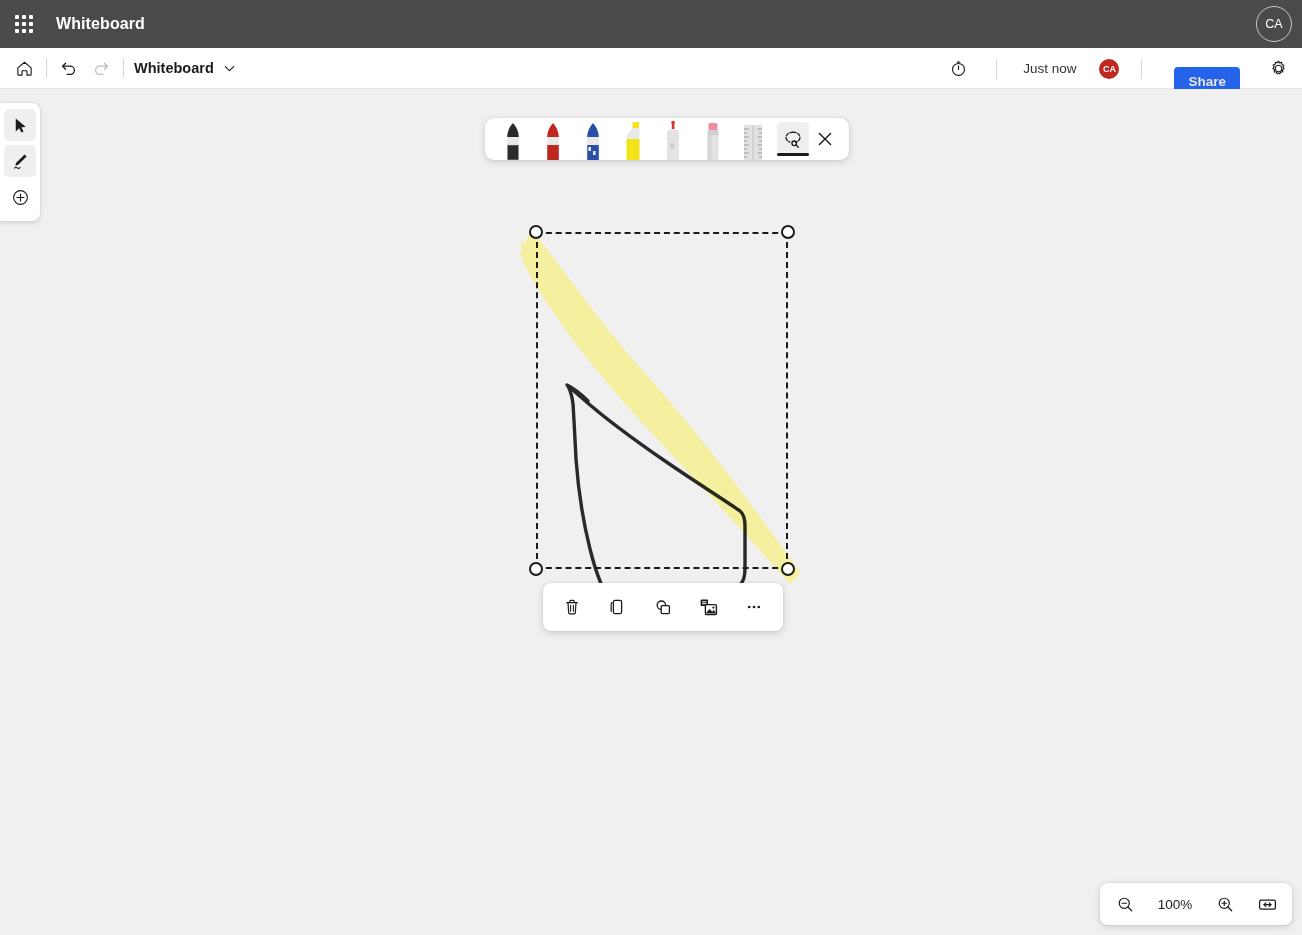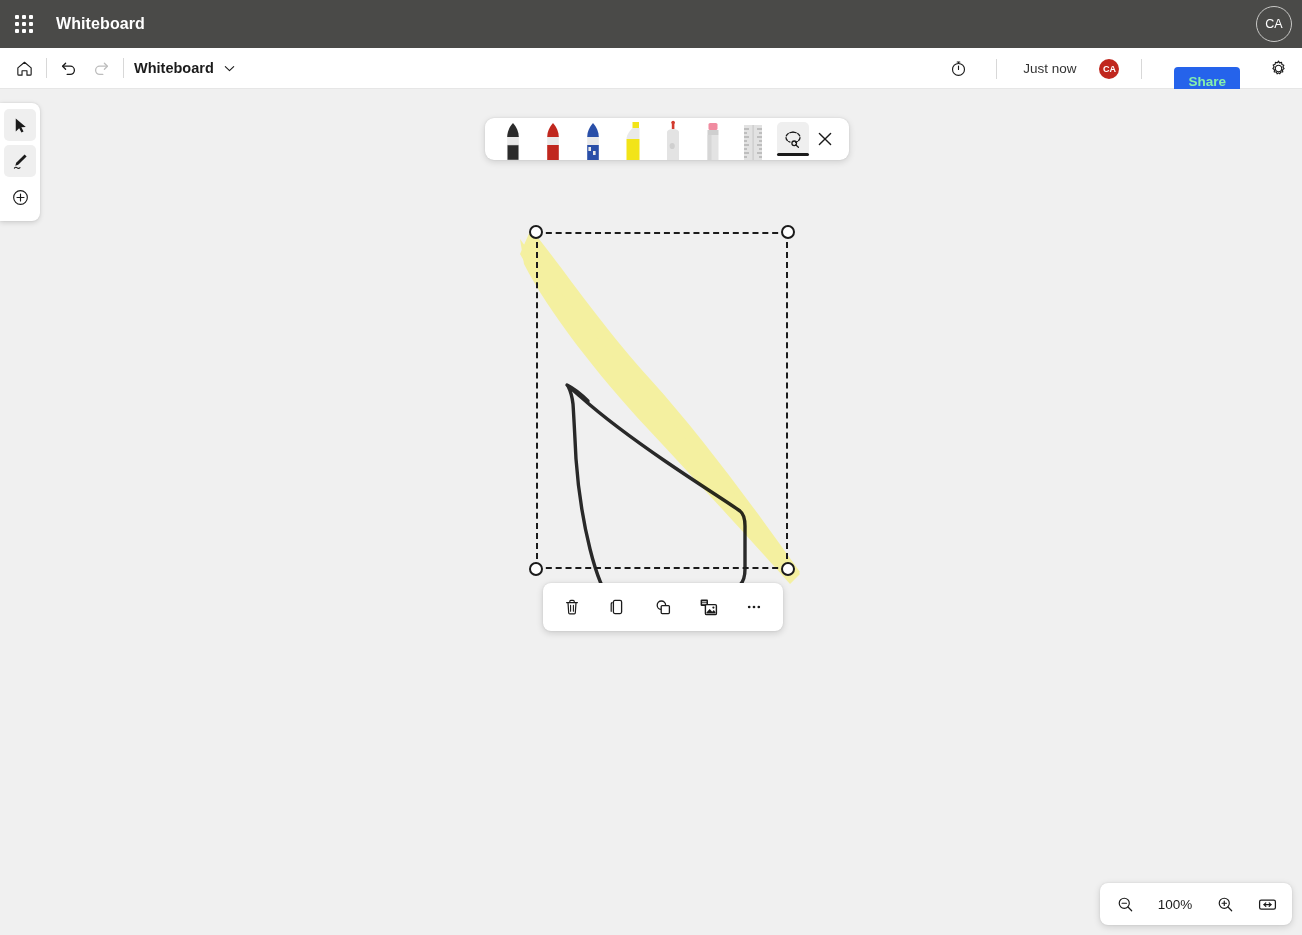--- a/index.html
+++ b/index.html
@@ -72,21 +72,21 @@
   }
   .saved-text { font-size: 13.5px; color: #333333; margin: 0 7px 0 4px; }
   .mini-avatar {
     width: 20px; height: 20px; border-radius: 50%;
     background: #c0271e; color: #fff;
     font-size: 9px; font-weight: bold;
     display: flex; align-items: center; justify-content: center;
     cursor: pointer;
   }
   .share-btn {
-    background: #2563eb; color: #86efac;
+    background: #2563eb; color: #e5e5e5;
     font-size: 13.5px; font-weight: bold;
     border: none; border-radius: 4px;
     height: 28px; padding: 0 14px;
     margin-left: 10px; cursor: pointer;
     font-family: "Liberation Sans", sans-serif;
     margin-top: 25px;
   }
   .gear-btn { margin-left: 6px; }
 
   

